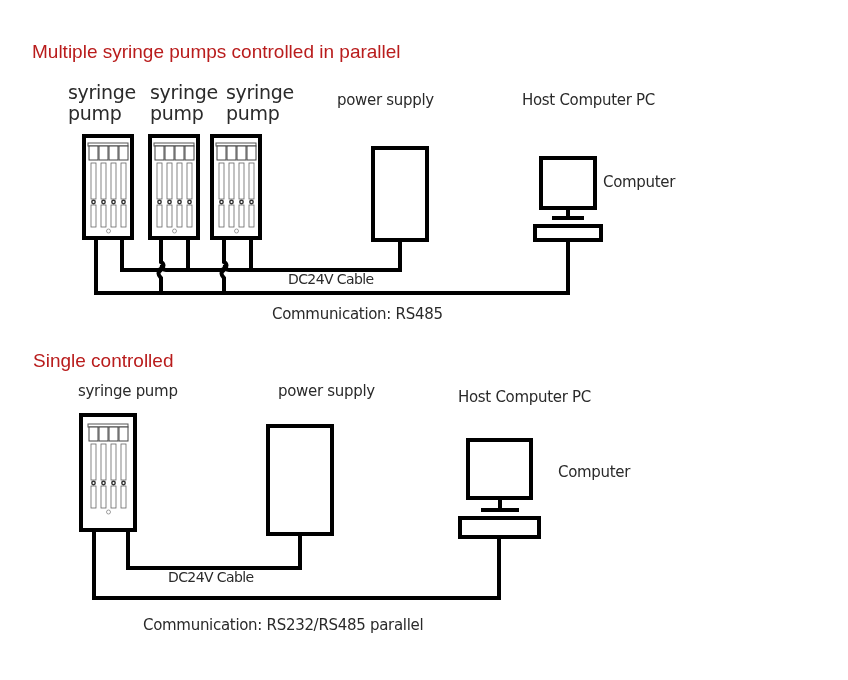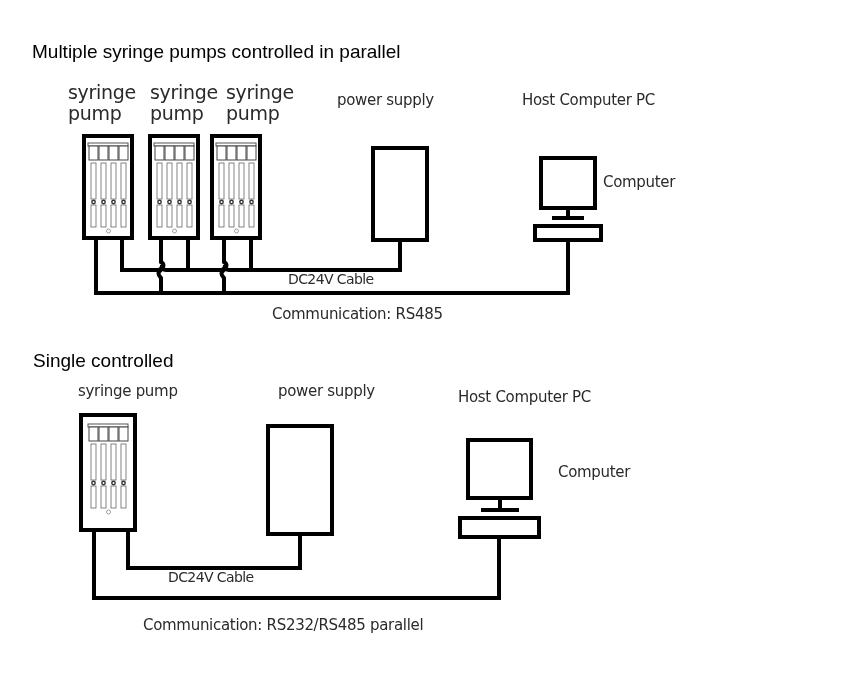--- a/index.html
+++ b/index.html
@@ -1,18 +1,18 @@
 <!DOCTYPE html>
 <html><head>
 <meta charset="utf-8">
 <style>
   html, body { margin: 0; padding: 0; background: #ffffff; }
   body { width: 848px; height: 680px; position: relative; overflow: hidden; font-family: "DejaVu Sans", sans-serif; }
   .abs { position: absolute; white-space: nowrap; }
-  .heading { font-family: "Liberation Sans", sans-serif; font-size: 19px; color: #000000; }
+  .heading { font-family: "Liberation Sans", sans-serif; font-size: 19px; color: #b91c1c; }
   .label { font-family: "DejaVu Sans", sans-serif; font-size: 15px; color: #2a2a2a; letter-spacing: -0.3px; }
   .label2 { font-family: "DejaVu Sans", sans-serif; font-size: 19px; color: #2a2a2a; line-height: 21px; letter-spacing: -0.3px; }
   .psu-text { font-family: "DejaVu Sans", sans-serif; font-size: 13px; color: #2a2a2a; letter-spacing: -0.6px; margin-top: 24px; }
   svg#diagram { position: absolute; left: 0; top: 0; }
 </style>
 </head>
 <body>
 
 <div class="abs heading" style="left:32px; top:41px;">Multiple syringe pumps controlled in parallel</div>
 

